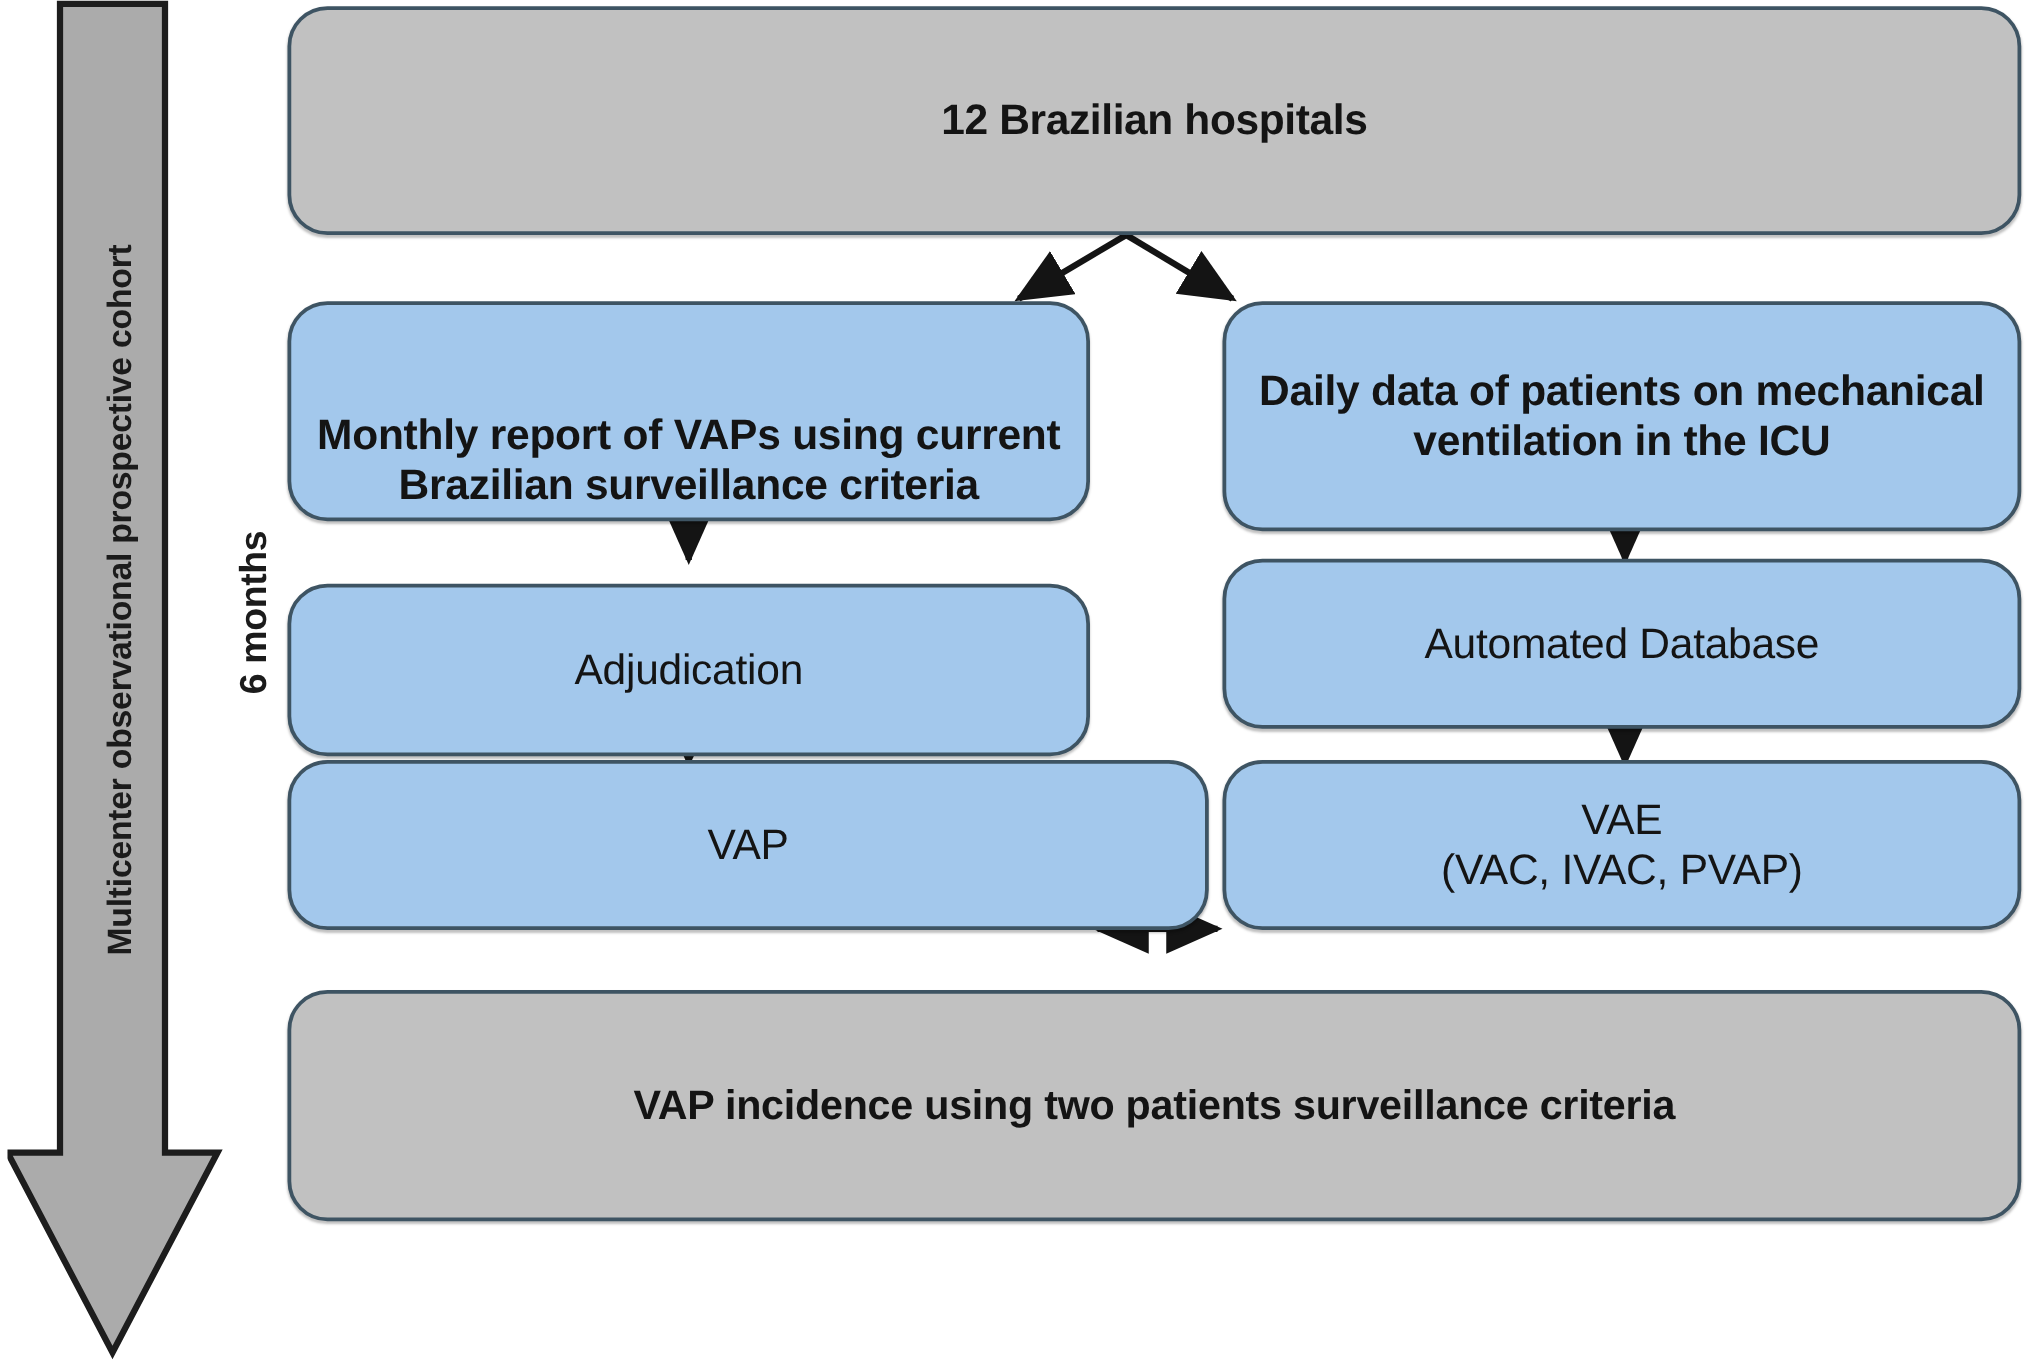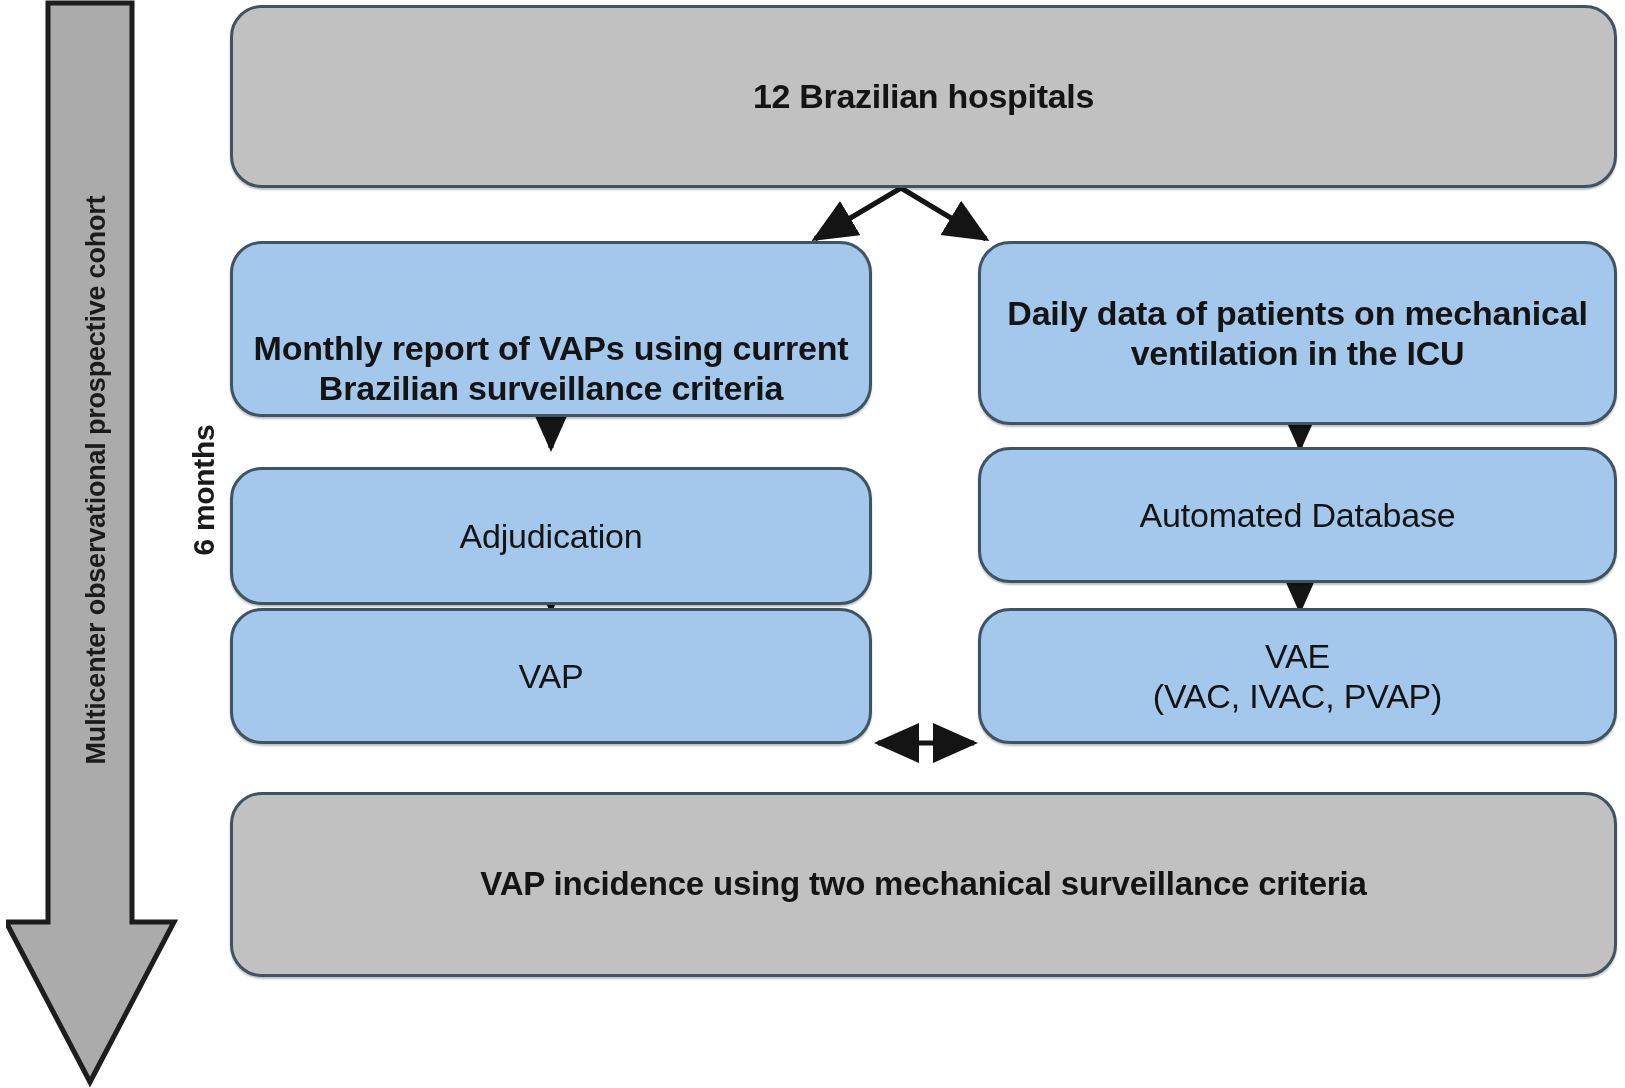--- a/index.html
+++ b/index.html
@@ -160,26 +160,26 @@
   </div>
 
   <div class="node blue" style="left:230px; top:443px; width:642px; height:138px;margin-top:24px;">
     <span class="node-text t-reg">Adjudication</span>
   </div>
 
   <div class="node blue" style="left:978px; top:447px; width:639px; height:136px;">
     <span class="node-text t-reg">Automated Database</span>
   </div>
 
-  <div class="node blue" style="left:230px; top:608px; width:642px; height:136px;">
+  <div class="node blue" style="left:230px; top:608px; width:737px; height:136px;">
     <span class="node-text t-reg">VAP</span>
   </div>
 
   <div class="node blue" style="left:978px; top:608px; width:639px; height:136px;">
     <span class="node-text t-reg">VAE
 (VAC, IVAC, PVAP)</span>
   </div>
 
   <div class="node gray" style="left:230px; top:792px; width:1387px; height:185px;">
-    <span class="node-text t-footer">VAP incidence using two mechanical surveillance criteria</span>
+    <span class="node-text t-footer">VAP incidence using two patients surveillance criteria</span>
   </div>
 
 </div>
 
 </body></html>

